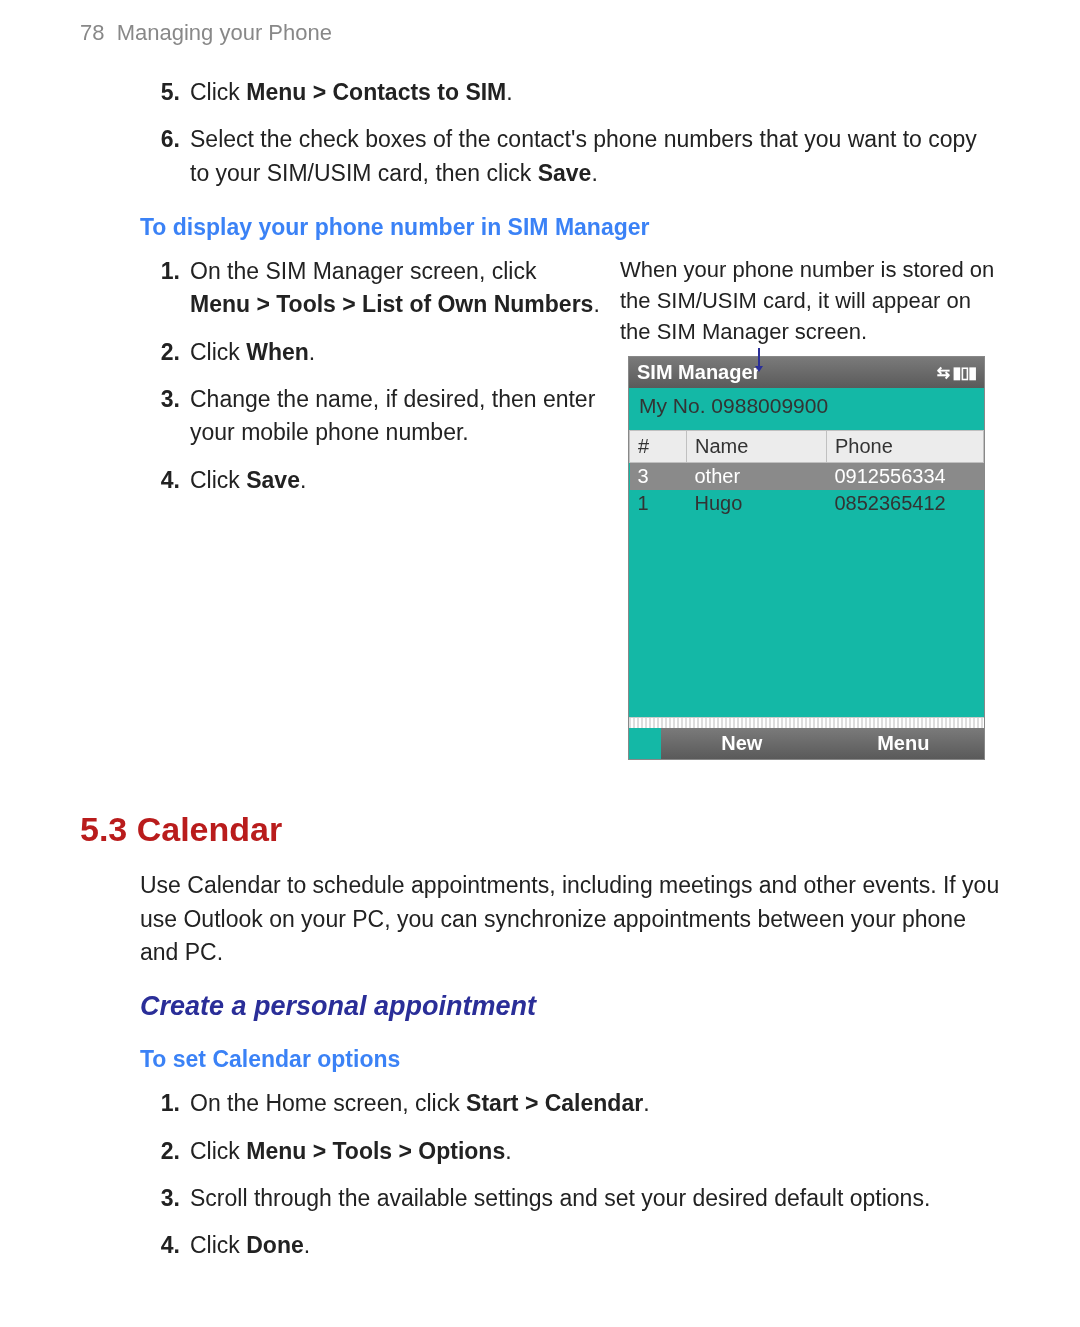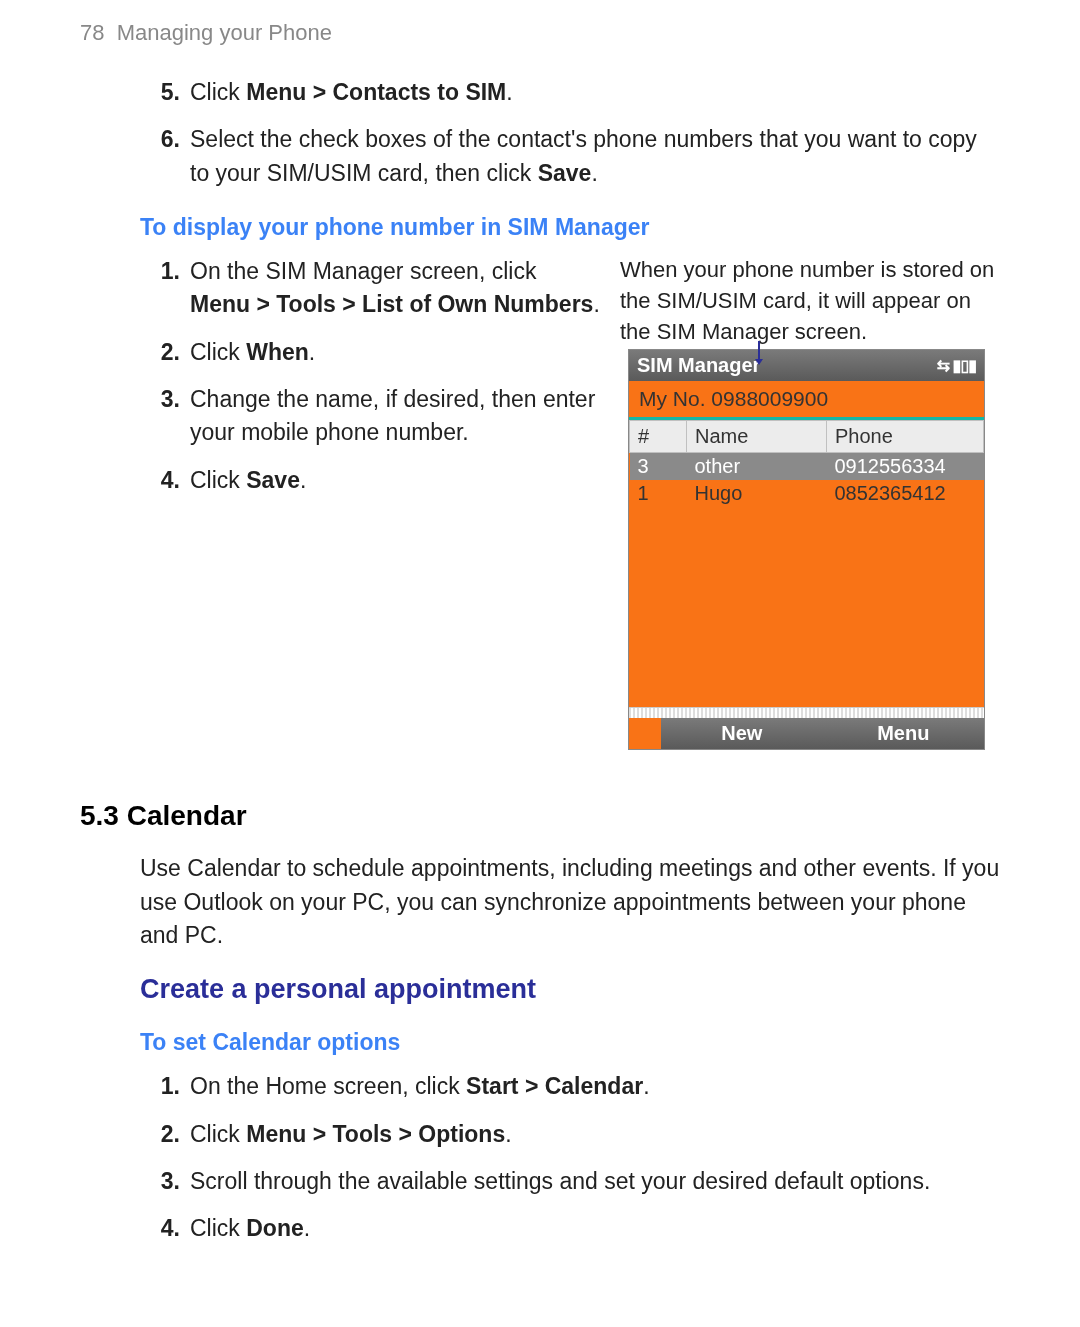--- a/index.html
+++ b/index.html
@@ -55,21 +55,21 @@
   .two-col {
     display: flex;
     gap: 20px;
   }
   .col-left { flex: 1; }
   .col-right { width: 380px; flex-shrink: 0; }
   .caption {
     font-size: 22px;
     line-height: 1.4;
     color: #222;
-    margin-bottom: 2px;
+    margin-bottom: 9px;
   }
   
   .sim-wrap {
     position: relative;
     margin-left: 8px;
   }
   .sim-pointer {
     position: absolute;
     left: 130px;
     top: -8px;
@@ -85,38 +85,38 @@
     width:0;height:0;
     border-left:4px solid transparent;
     border-right:4px solid transparent;
     border-top:6px solid #2a2e98;
   }
   .sim {
     border: 1px solid #888;
     width: 355px;
     font-family: Tahoma, Verdana, sans-serif;
     font-size: 20px;
-    background: #f97316;
+    background: #14b8a6;
   }
   .sim-titlebar {
     background: linear-gradient(#7a7a7a, #5a5a5a);
     color: #fff;
     font-weight: 700;
     padding: 4px 8px;
     display: flex;
     justify-content: space-between;
     align-items: center;
   }
   .sim-status {
     font-size: 16px;
     letter-spacing: -1px;
   }
   .sim-myno {
     padding: 6px 10px;
-    border-bottom: 3px solid #14b8a6;
+    border-bottom: 6px solid #14b8a6;
     font-size: 21px;
   }
   .sim-grid {
     width: 100%;
     border-collapse: collapse;
   }
   .sim-grid th {
     text-align: left;
     font-weight: 400;
     background: #ececec;
@@ -147,36 +147,37 @@
     display: flex;
     padding: 4px 0;
     margin-left: 32px;
   }
   .sim-softkeys > div {
     flex: 1;
     text-align: center;
   }
   
   h2.section-title {
-    color: #000000;
-    font-size: 28px;
+    color: #b91c1c;
+    font-size: 34px;
     font-weight: 700;
     margin: 50px 0 20px 0;
   }
   p.body {
     font-size: 23px;
     line-height: 1.45;
     color: #222;
     margin: 0 0 22px 0;
   }
   h3.topic {
     color: #2a2e98;
     font-size: 27px;
     font-weight: 700;
     margin: 10px 0 10px 0;
+    font-style: italic;
   }
 </style>
 </head>
 <body>
 
 <div class="page">
 
   <div class="running-head">
     <span>78</span>&nbsp;&nbsp;<span>Managing your Phone</span>
   </div>

